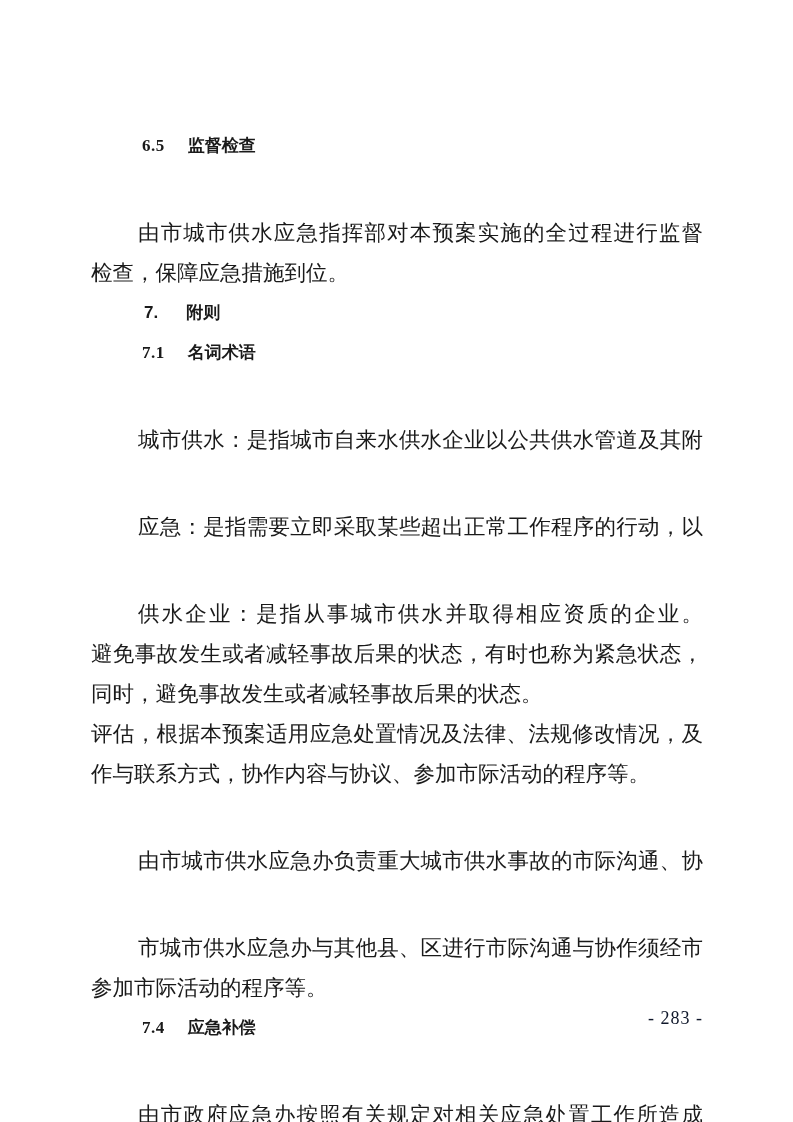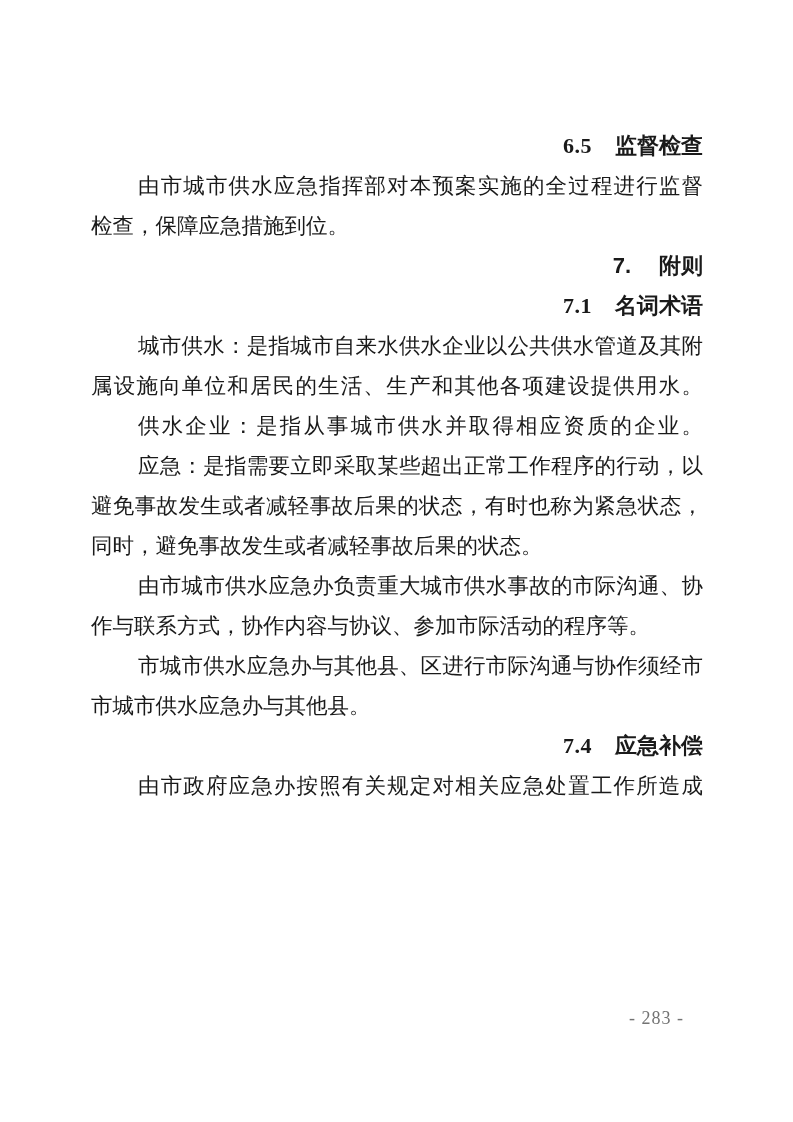--- a/index.html
+++ b/index.html
@@ -30,69 +30,69 @@
     overflow: hidden;
   }
   .line.fill {
     white-space: normal;
     text-align: justify;
     text-align-last: justify;
     text-justify: inter-character;
   }
   .line.indent {
     text-indent: 47px;
+    margin-top: 47px;
   }
   .line.heading {
     font-weight: bold;
-    font-size: 22px;
-    text-align: right;
+    font-size: 17px;
   }
   .line.heading.sub {
     padding-left: 51px;
   }
   .line.heading.sub .h-num {
     margin-right: 23px;
     letter-spacing: 0.5px;
   }
   .line.heading.chapter {
     font-family: Liberation Sans, sans-serif;
     font-weight: 600;
     padding-left: 53px;
   }
   .line.heading.chapter .h-num {
     margin-right: 28px;
   }
   .page-number {
     position: absolute;
     top: 1006px;
-    right: 109px;
+    right: 90px;
     height: 24px;
     line-height: 24px;
     font-size: 18px;
     letter-spacing: 1px;
-    color: #737373;
+    color: #0f172a;
   }
 </style>
 </head>
 <body>
 
 <div class="page">
   <div class="content">
       <div class="line heading sub"><span class="h-num">6.5</span><span class="h-title">监督检查</span></div>
       <div class="line body indent fill">由市城市供水应急指挥部对本预案实施的全过程进行监督</div>
       <div class="line body">检查，保障应急措施到位。</div>
       <div class="line heading chapter"><span class="h-num">7.</span><span class="h-title">附则</span></div>
       <div class="line heading sub"><span class="h-num">7.1</span><span class="h-title">名词术语</span></div>
       <div class="line body indent fill">城市供水：是指城市自来水供水企业以公共供水管道及其附</div>
-      <div class="line body fill">属设施向单位和居民的生活、生产和其他各项建设提供用水。</div>
+      <div class="line body indent fill">应急：是指需要立即采取某些超出正常工作程序的行动，以</div>
       <div class="line body indent fill">供水企业：是指从事城市供水并取得相应资质的企业。</div>
-      <div class="line body indent fill">应急：是指需要立即采取某些超出正常工作程序的行动，以</div>
       <div class="line body fill">避免事故发生或者减轻事故后果的状态，有时也称为紧急状态，</div>
       <div class="line body">同时，避免事故发生或者减轻事故后果的状态。</div>
+      <div class="line body fill">评估，根据本预案适用应急处置情况及法律、法规修改情况，及</div>
+      <div class="line body">作与联系方式，协作内容与协议、参加市际活动的程序等。</div>
       <div class="line body indent fill">由市城市供水应急办负责重大城市供水事故的市际沟通、协</div>
-      <div class="line body">作与联系方式，协作内容与协议、参加市际活动的程序等。</div>
       <div class="line body indent fill">市城市供水应急办与其他县、区进行市际沟通与协作须经市</div>
-      <div class="line body">市城市供水应急办与其他县。</div>
+      <div class="line body">参加市际活动的程序等。</div>
       <div class="line heading sub"><span class="h-num">7.4</span><span class="h-title">应急补偿</span></div>
       <div class="line body indent fill">由市政府应急办按照有关规定对相关应急处置工作所造成</div>
     </div>
   <div class="page-number">- 283 -</div>
 </div>
 
 </body></html>

